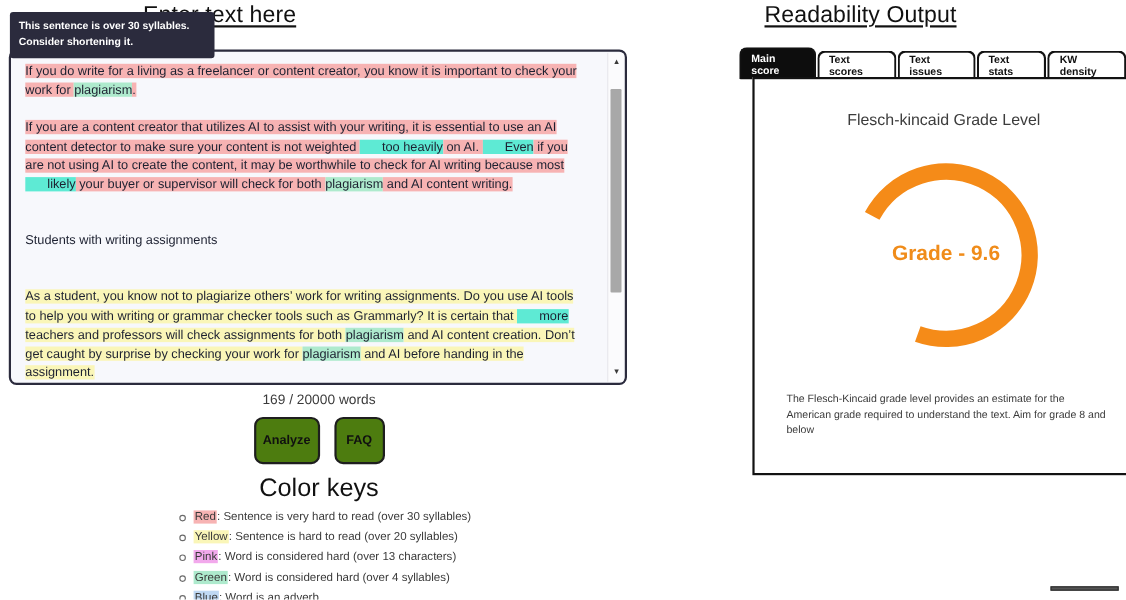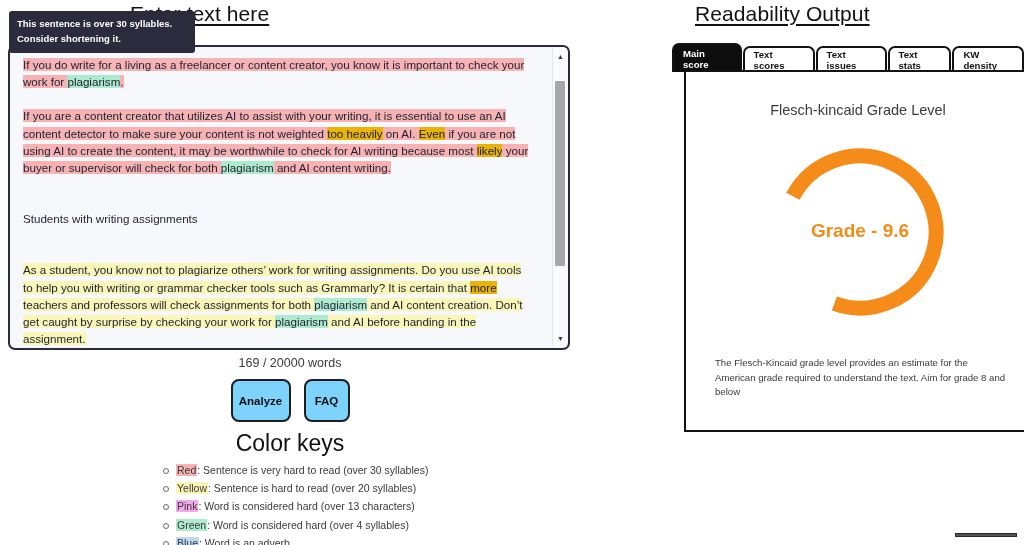--- a/index.html
+++ b/index.html
@@ -77,21 +77,21 @@
     line-height: 17.2px;
     color: #1c2030;
     overflow: hidden;
   }
   #editor-content p { margin: 0 0 17px 0; }
   #editor-content p.spaced { margin-bottom: 34px; }
 
   .hl-red    { background: #f7b3b3; }
   .hl-yellow { background: #faf6b8; }
   .hl-green  { background: #aeeacd; margin-top: 31px; }
-  .hl-blue   { background: #eab308; }
+  .hl-blue   { background: #5eead4; padding-left: 20px; }
 
   
   #editor-scrollbar {
     position: absolute;
     right: 1px; top: 1px;
     width: 15px; height: 299px;
     background: #fbfbfd;
     border-left: 1px solid #e6e6ec;
     box-sizing: border-box;
   }
@@ -124,21 +124,21 @@
   
   #button-row {
     position: absolute;
     left: 0; top: 379px;
     width: 580px;
     display: flex;
     justify-content: center;
     gap: 13px;
   }
   .action-btn {
-    background: #7dd3fc;
+    background: #4d7c0f;
     border: 2px solid #1e1e1e;
     border-radius: 8px;
     color: #101010;
     font-size: 11.5px;
     font-weight: bold;
     cursor: pointer;
     font-family: "Liberation Sans", sans-serif;
     display: flex; align-items: center; justify-content: center;
   }
   #analyze-button { width: 60px; height: 43px; }

